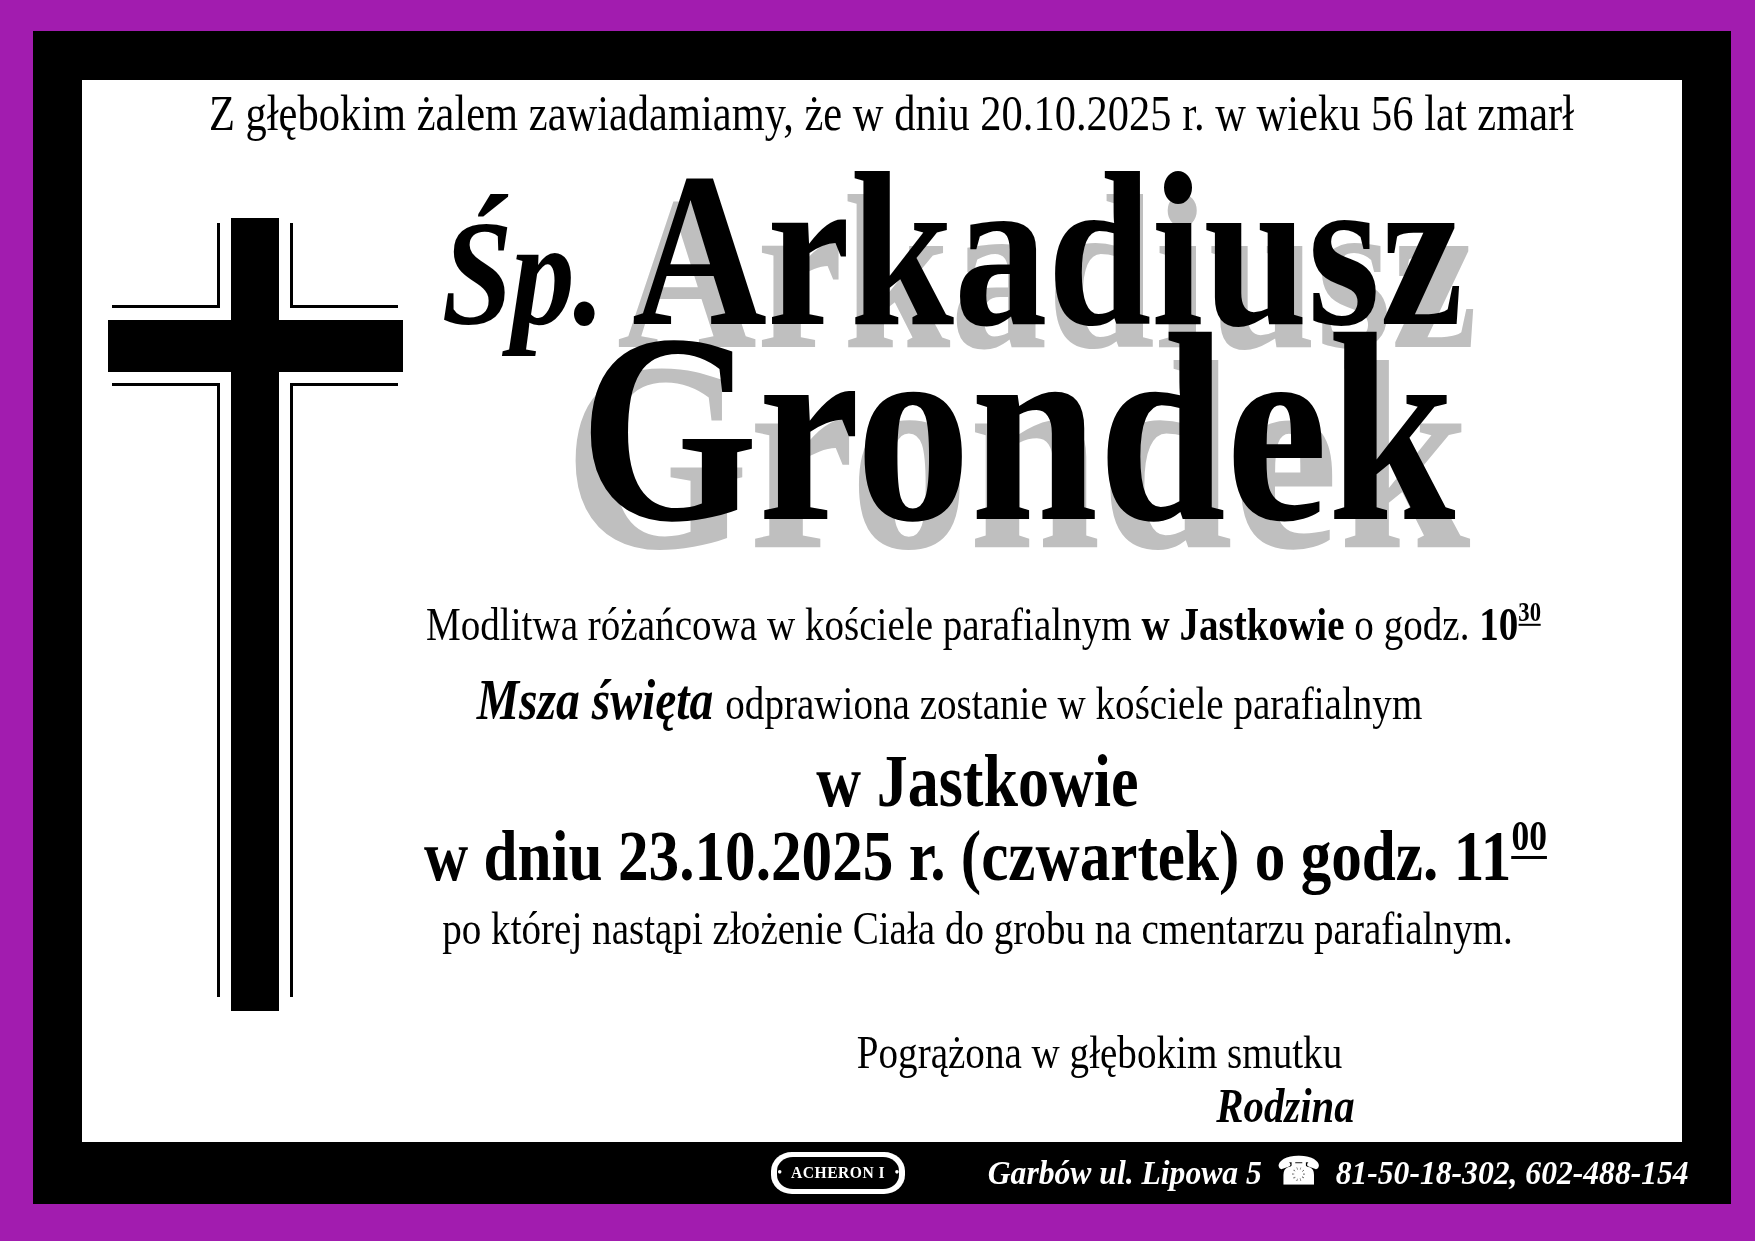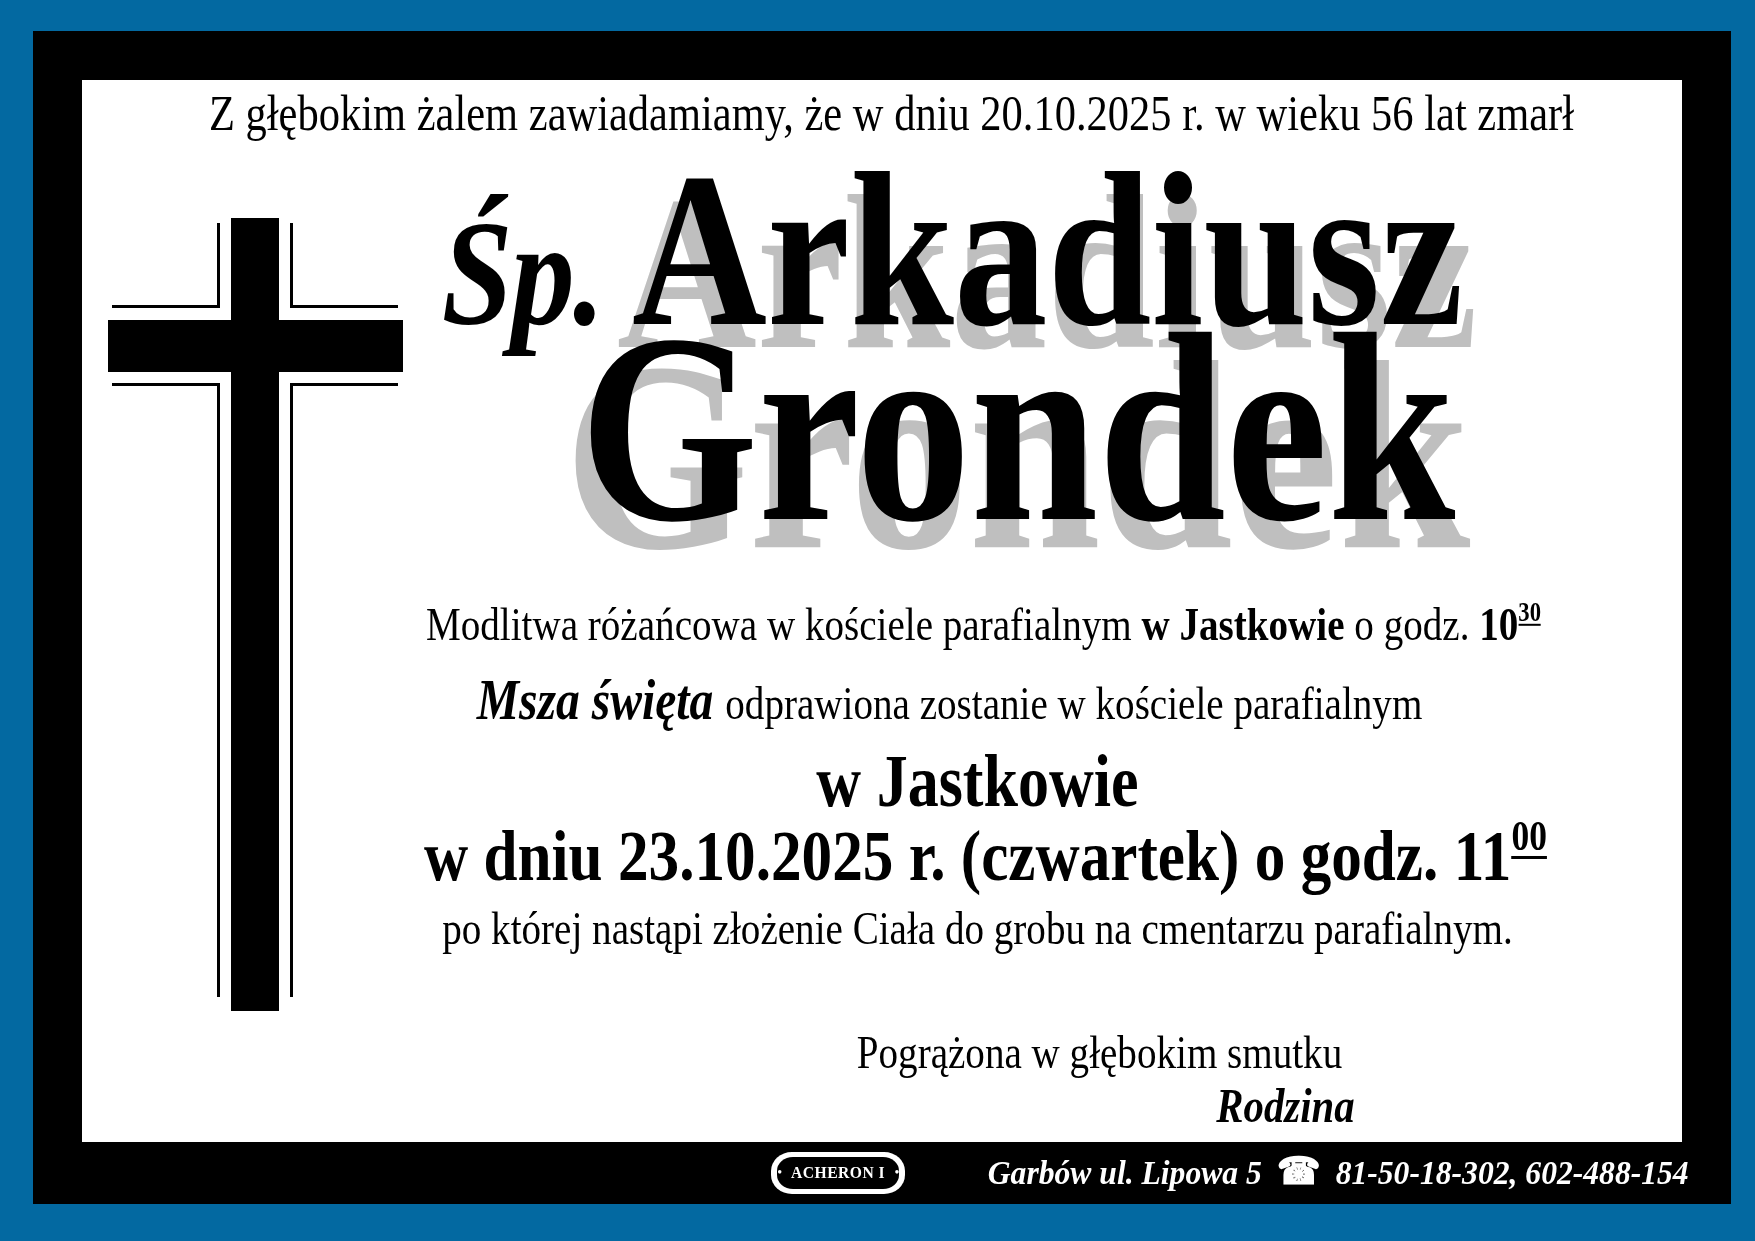--- a/index.html
+++ b/index.html
@@ -1,19 +1,19 @@
 <!DOCTYPE html>
 <html><head>
 <meta charset="utf-8">
 <style>
   html,body{margin:0;padding:0;background:#ffffff;}
   .poster{
     position:relative;
     width:1755px;height:1241px;
-    background:#0369a1;
+    background:#a21caf;
     font-family:"Liberation Serif", serif;
     color:#000;
     overflow:hidden;
   }
   .frame{
     position:absolute;
     left:33px;top:31px;right:24px;bottom:37px;
     border:49px solid #000;
     background:#fff;
     box-sizing:border-box;

